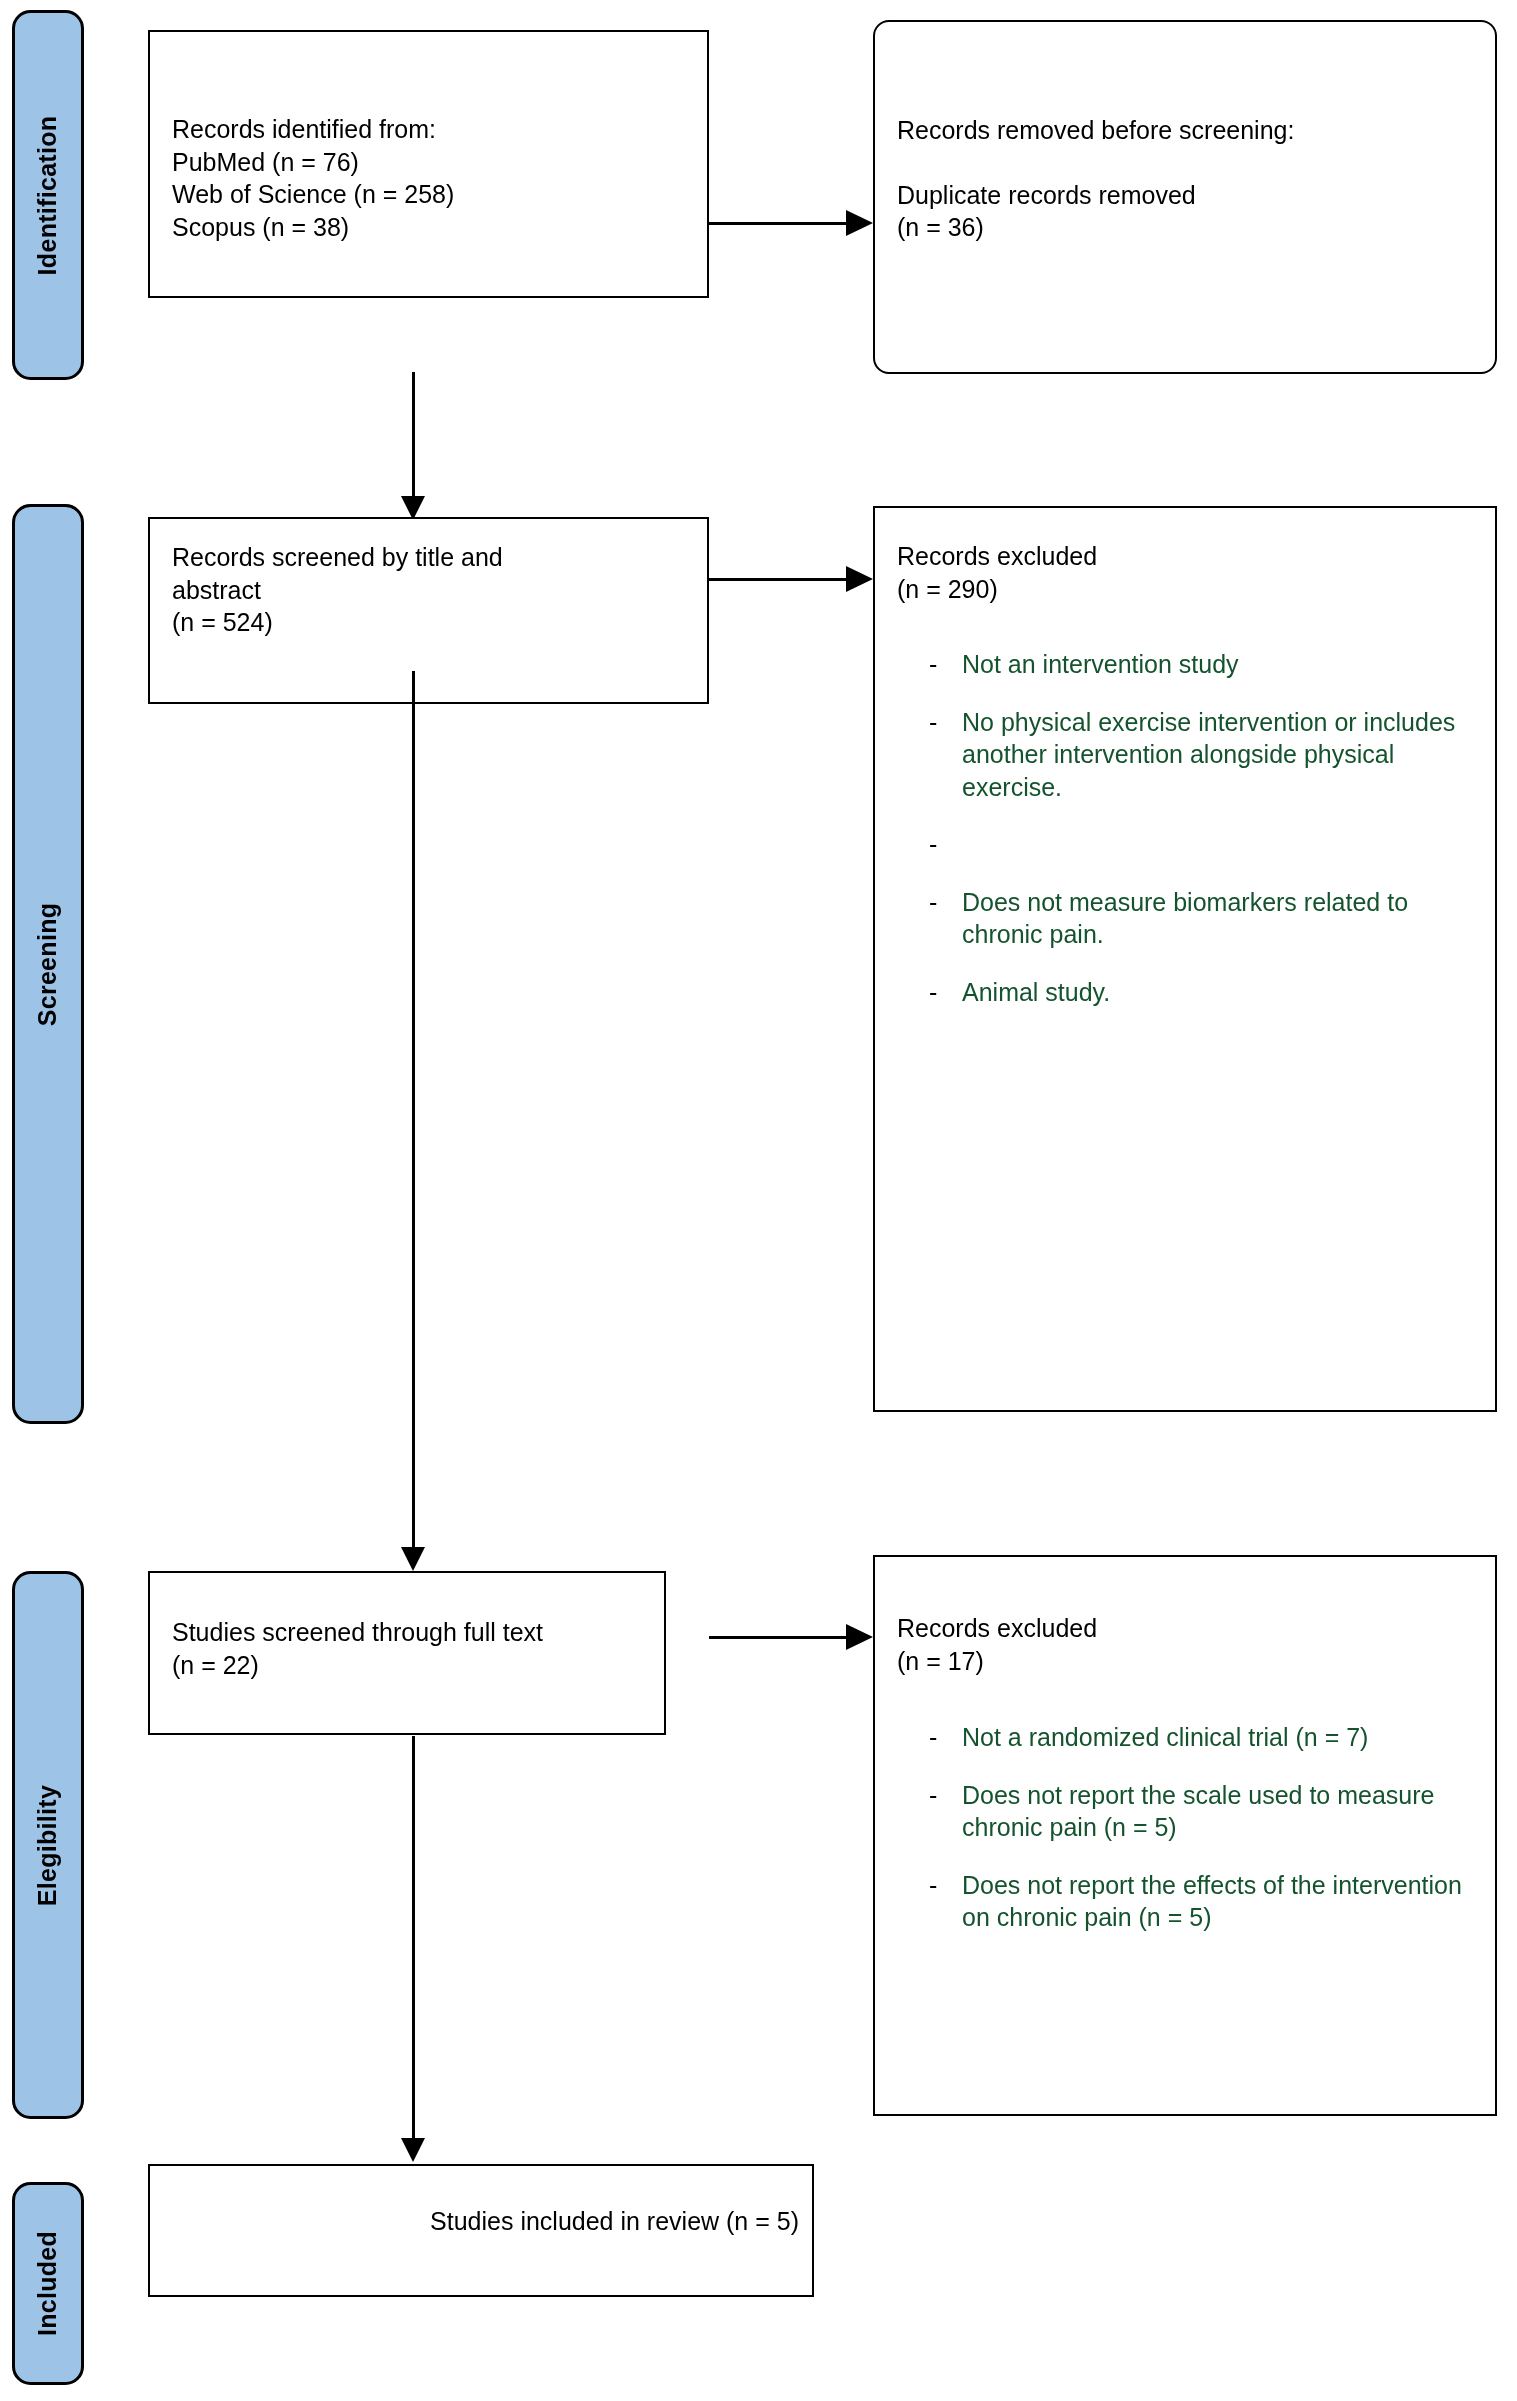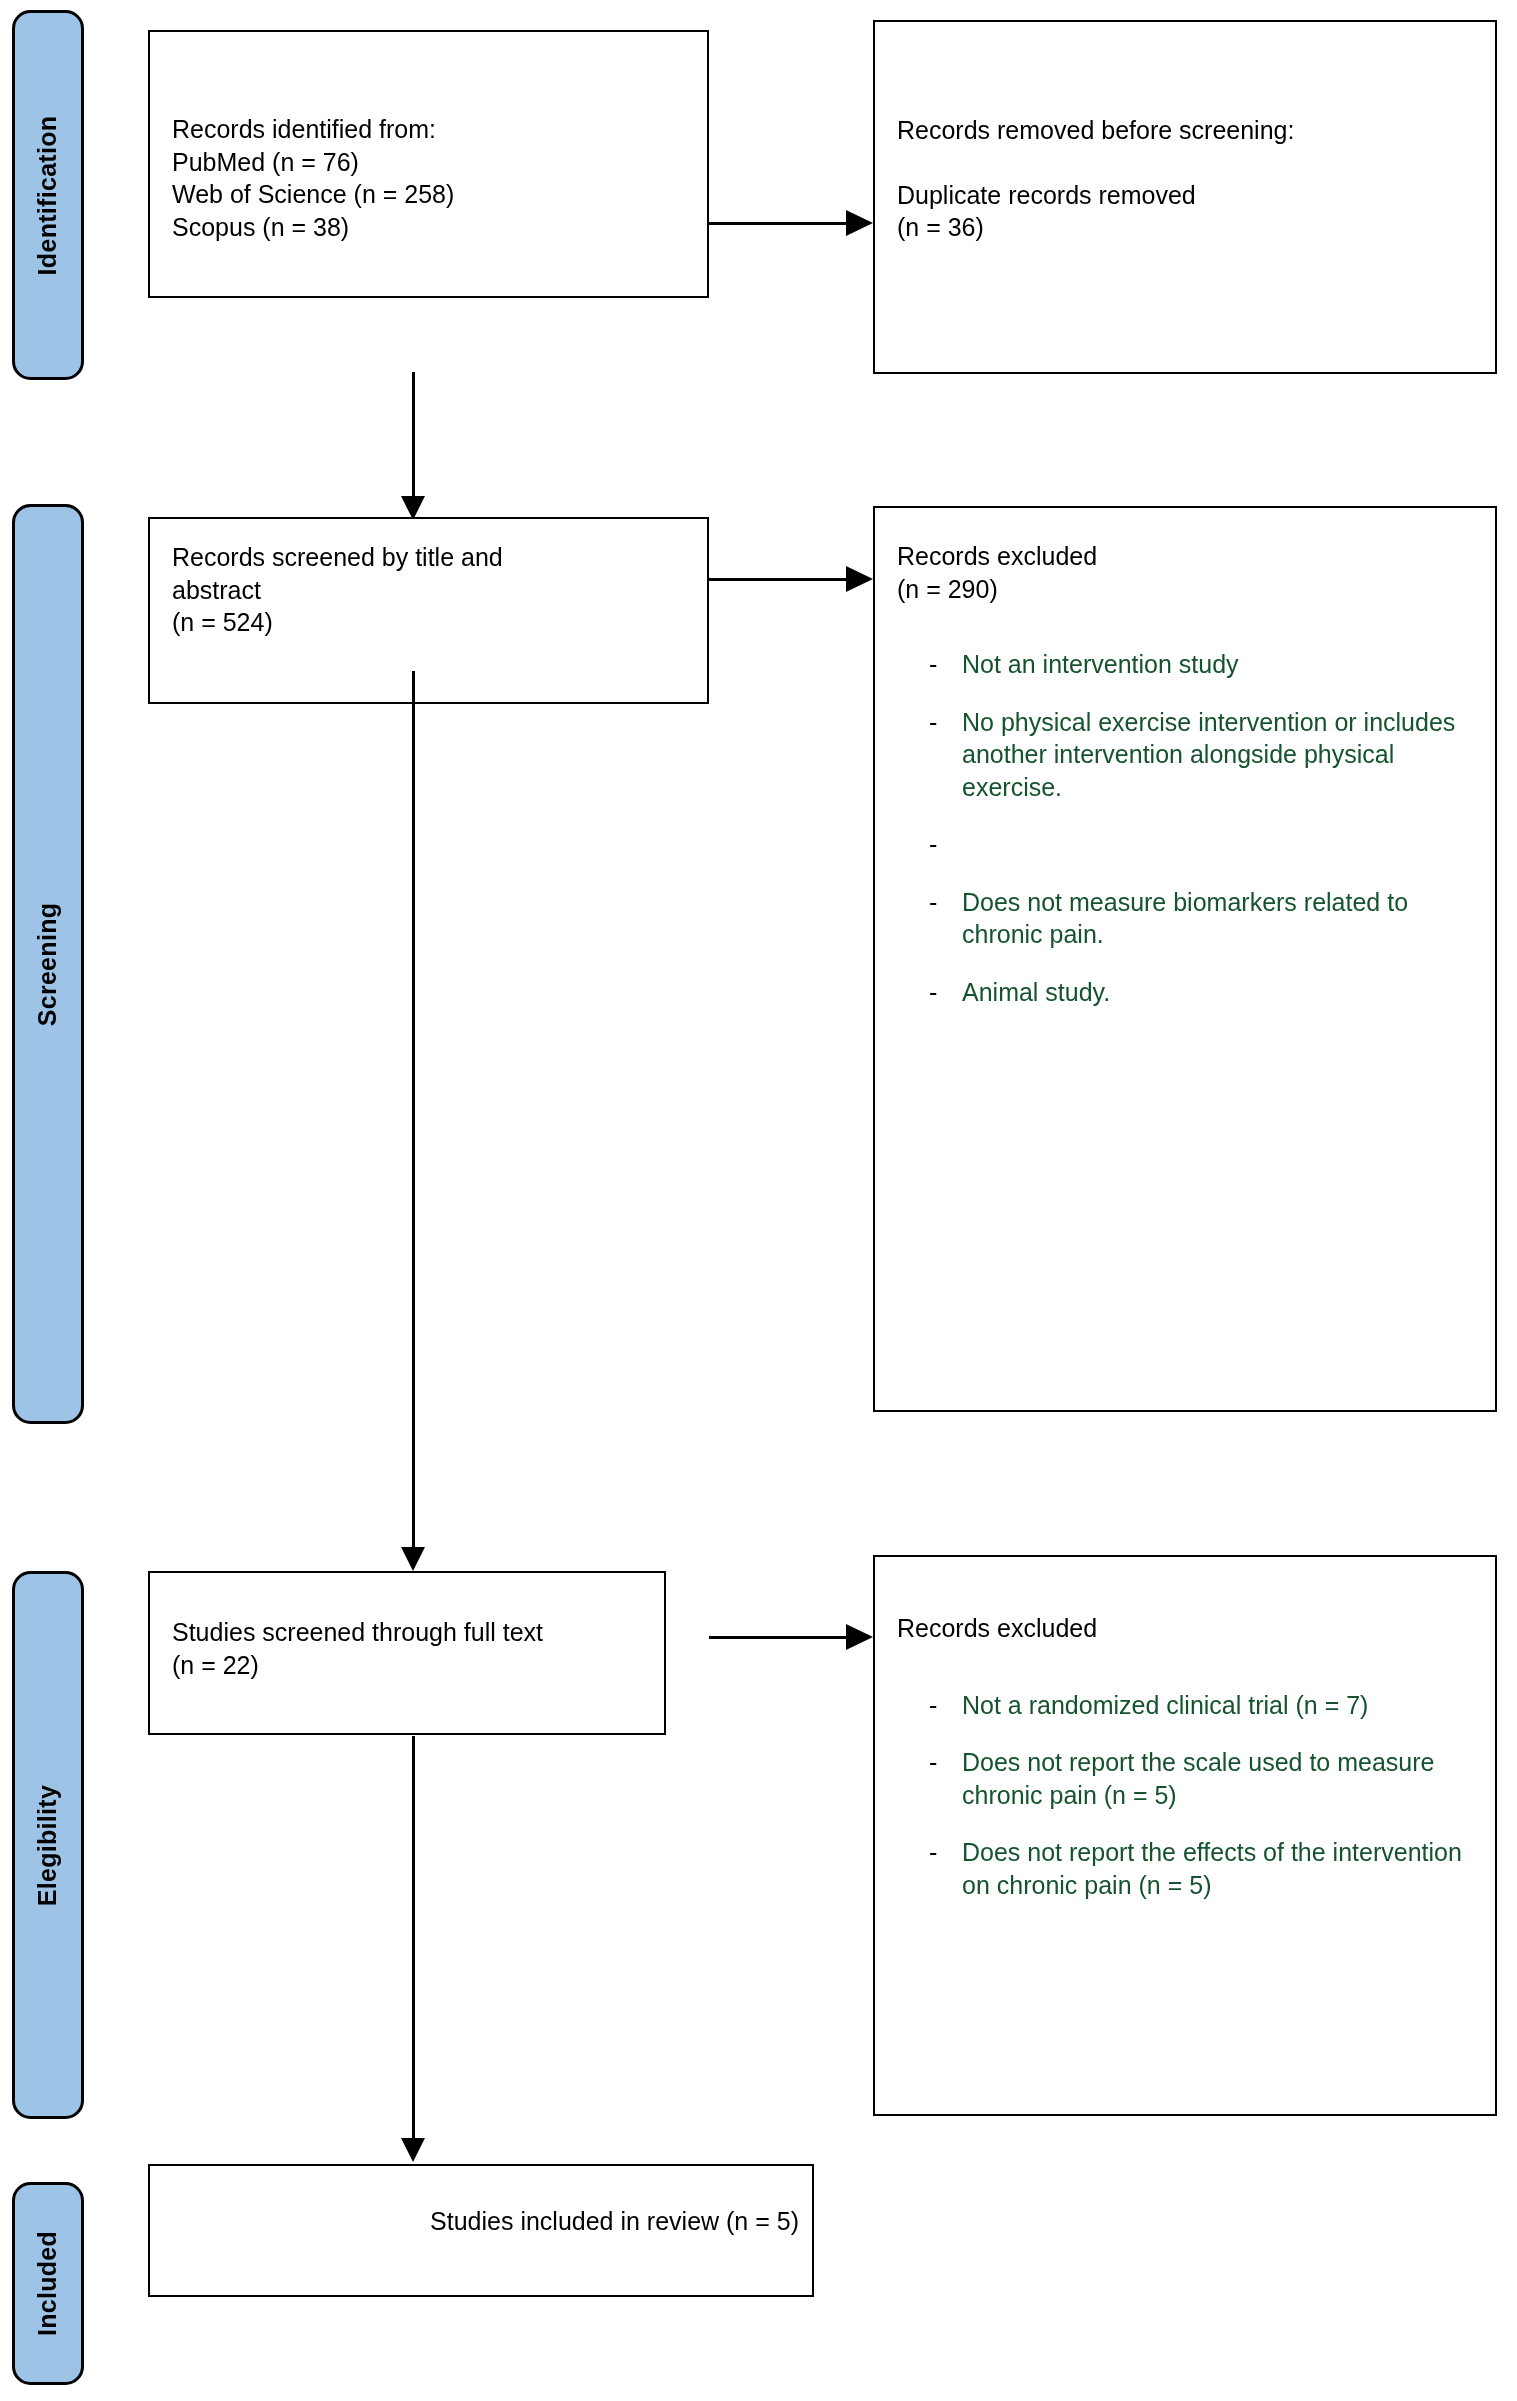--- a/index.html
+++ b/index.html
@@ -138,21 +138,21 @@
 
   <div class="flow-box" style="left:148px; top:30px; width:561px; height:268px;">
     <div class="box-inner" style="top:81px;">
       <div class="box-line">Records identified from:</div>
       <div class="box-line">PubMed (n = 76)</div>
       <div class="box-line">Web of Science (n = 258)</div>
       <div class="box-line">Scopus (n = 38)</div>
     </div>
   </div>
 
-  <div class="flow-box" style="left:873px; top:20px; width:624px; height:354px;">
+  <div class="flow-box" style="left:873px; top:20px; width:624px; height:354px;border-radius:16px;">
     <div class="box-inner" style="top:92px;">
       <div class="box-line">Records removed before screening:</div>
       <div class="box-line" style="height:32px;"></div>
       <div class="box-line">Duplicate records removed</div>
       <div class="box-line">(n = 36)</div>
     </div>
   </div>
 
   <div class="conn-h" style="left:709px; top:222px; width:137px;"></div>
   <div class="arrow-right" style="left:846px; top:210px;"></div>
@@ -206,20 +206,21 @@
   <div class="flow-box" style="left:148px; top:1571px; width:518px; height:164px;">
     <div class="box-inner" style="top:43px;">
       <div class="box-line">Studies screened through full text</div>
       <div class="box-line">(n = 22)</div>
     </div>
   </div>
 
   <div class="flow-box" style="left:873px; top:1555px; width:624px; height:561px;">
     <div class="box-inner" style="top:55px; left:22px; right:22px;">
       <div class="box-line">Records excluded</div>
+      <div class="box-line">(n = 17)</div>
 
       <ul class="bullet-list">
         <li class="bullet-row" style="margin-top:44px;">
           <span class="bullet-dash">-</span>
           <span class="bullet-text">Not a randomized clinical trial (n = 7)</span>
         </li>
         <li class="bullet-row">
           <span class="bullet-dash">-</span>
           <span class="bullet-text">Does not report the scale used to measure chronic pain (n = 5)</span>
         </li>

